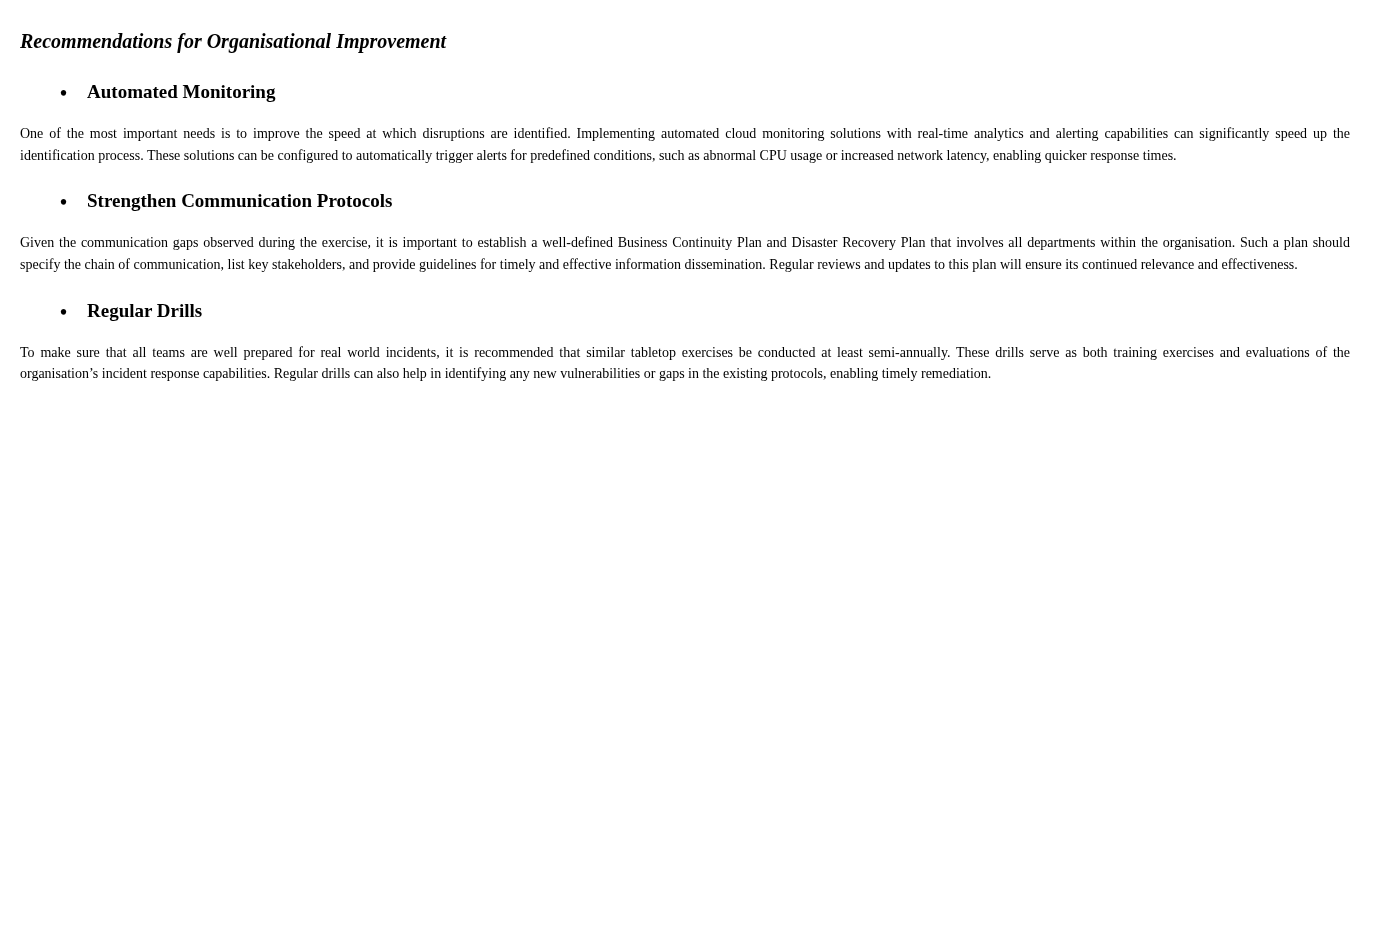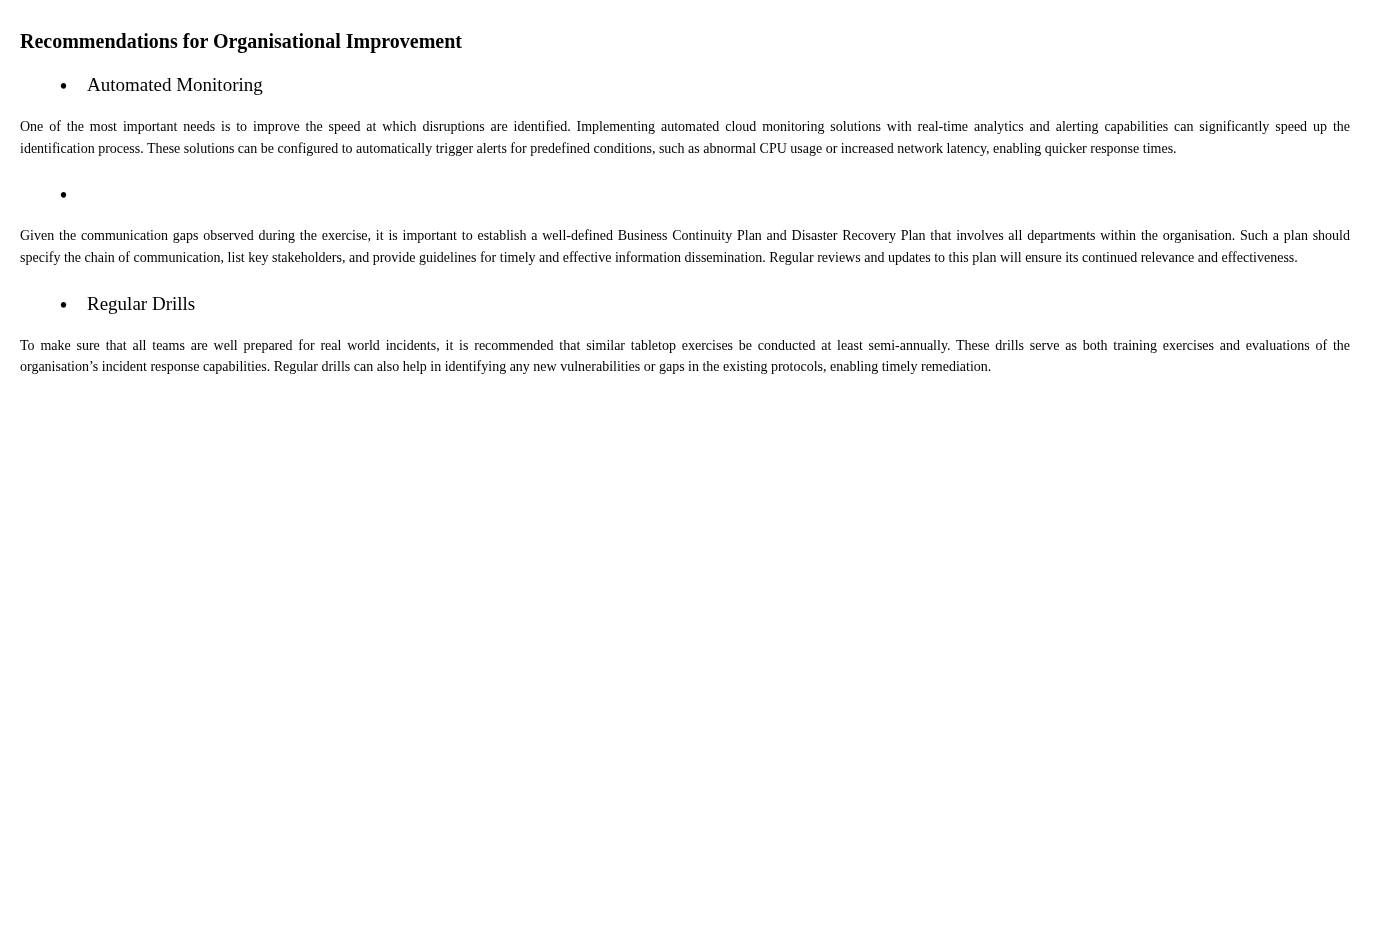--- a/index.html
+++ b/index.html
@@ -19,21 +19,22 @@
     }
 
     .page-content {
       max-width: 1350px;
       margin: 0 auto;
     }
 
     .main-heading {
       font-size: 20px;
       font-weight: bold;
-      margin-bottom: 19px;
+      margin-bottom: 26px;
+      font-style: italic;
     }
 
     .bullet-section {
       margin-bottom: 18px;
     }
 
     .bullet-item {
       display: flex;
       align-items: flex-start;
       margin-bottom: 16px;
@@ -42,21 +43,21 @@
 
     .bullet-dot {
       font-size: 20px;
       font-weight: bold;
       margin-right: 20px;
       line-height: 1.4;
     }
 
     .bullet-label {
       font-size: 19px;
-      font-weight: normal;
+      font-weight: bold;
       line-height: 1.4;
     }
 
     .paragraph {
       text-align: justify;
       line-height: 1.55;
       margin-bottom: 22px;
       font-size: 14px;
     }
   </style>
@@ -71,20 +72,21 @@
     <div class="bullet-item">
       <span class="bullet-dot">•</span>
       <span class="bullet-label">Automated Monitoring</span>
     </div>
     <p class="paragraph">One of the most important needs is to improve the speed at which disruptions are identified. Implementing automated cloud monitoring solutions with real-time analytics and alerting capabilities can significantly speed up the identification process. These solutions can be configured to automatically trigger alerts for predefined conditions, such as abnormal CPU usage or increased network latency, enabling quicker response times.</p>
   </div>
 
   <div class="bullet-section">
     <div class="bullet-item">
       <span class="bullet-dot">•</span>
+      <span class="bullet-label">Strengthen Communication Protocols</span>
     </div>
     <p class="paragraph">Given the communication gaps observed during the exercise, it is important to establish a well-defined Business Continuity Plan and Disaster Recovery Plan that involves all departments within the organisation. Such a plan should specify the chain of communication, list key stakeholders, and provide guidelines for timely and effective information dissemination. Regular reviews and updates to this plan will ensure its continued relevance and effectiveness.</p>
   </div>
 
   <div class="bullet-section">
     <div class="bullet-item">
       <span class="bullet-dot">•</span>
       <span class="bullet-label">Regular Drills</span>
     </div>
     <p class="paragraph">To make sure that all teams are well prepared for real world incidents, it is recommended that similar tabletop exercises be conducted at least semi-annually. These drills serve as both training exercises and evaluations of the organisation’s incident response capabilities. Regular drills can also help in identifying any new vulnerabilities or gaps in the existing protocols, enabling timely remediation.</p>

